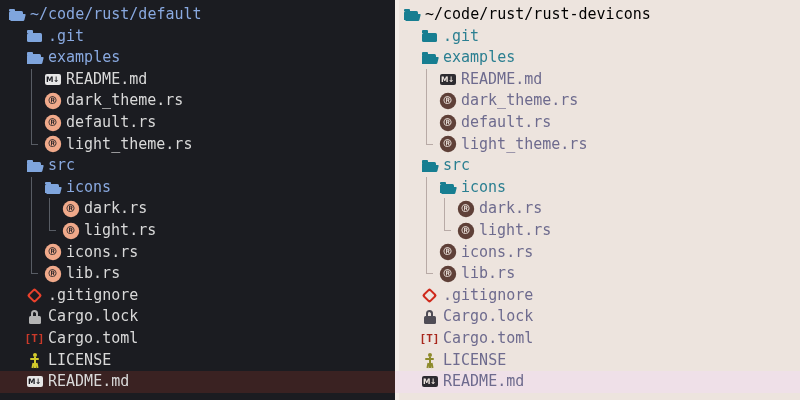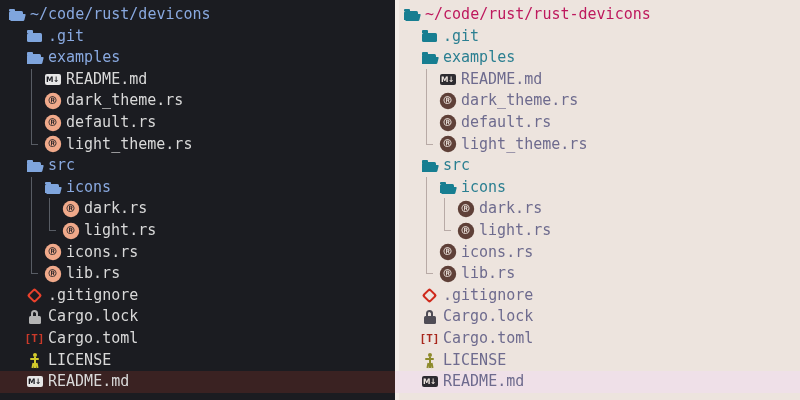--- a/index.html
+++ b/index.html
@@ -111,42 +111,42 @@
   .lic .legR{left:6px;top:10.5px;width:2px;height:4.5px;transform:rotate(-12deg);}
   .panel.dark .lic i{background:#d3cb2c;}
   .panel.light .lic i{background:#8d8a2a;}
 
   
   .panel.dark .label{color:#d9d9d9;}
   .panel.dark .row[data-kind="dir"] .label{color:#89a9e0;}
   .panel.dark .row[data-kind="root"] .label{color:#89a9e0;}
   .panel.light .label{color:#6e6b8e;}
   .panel.light .row[data-kind="dir"] .label{color:#2b7f91;}
-  .panel.light .row[data-kind="root"] .label{color:#be185d;text-align:center;}
+  .panel.light .row[data-kind="root"] .label{color:#000000;text-align:center;}
 
   .panel.dark .row.selected{background:#3a2222;}
   .panel.light .row.selected{background:#efe0e8;}
 </style>
 </head>
 <body>
 
 <div class="app">
   <div class="panel dark">
     <div class="tree">
         <div class="row" data-kind="root">
           <div class="guides"></div>
           <span style="display: inline-block; flex: 0 0 auto; width: 8px; height: 1px;"></span>
           <span class="icon">
             <span class="folder open">
               <i class="tab"></i>
               <i class="body"></i>
               <i class="flap"></i>
             </span>
           </span>
-          <span class="label">~/code/rust/devicons</span>
+          <span class="label">~/code/rust/default</span>
         </div>
         <div class="row" data-kind="dir">
           <div class="guides"></div>
           <span style="display: inline-block; flex: 0 0 auto; width: 26px; height: 1px;"></span>
           <span class="icon">
             <span class="folder">
               <i class="tab"></i>
               <i class="body"></i>
             </span>
           </span>

